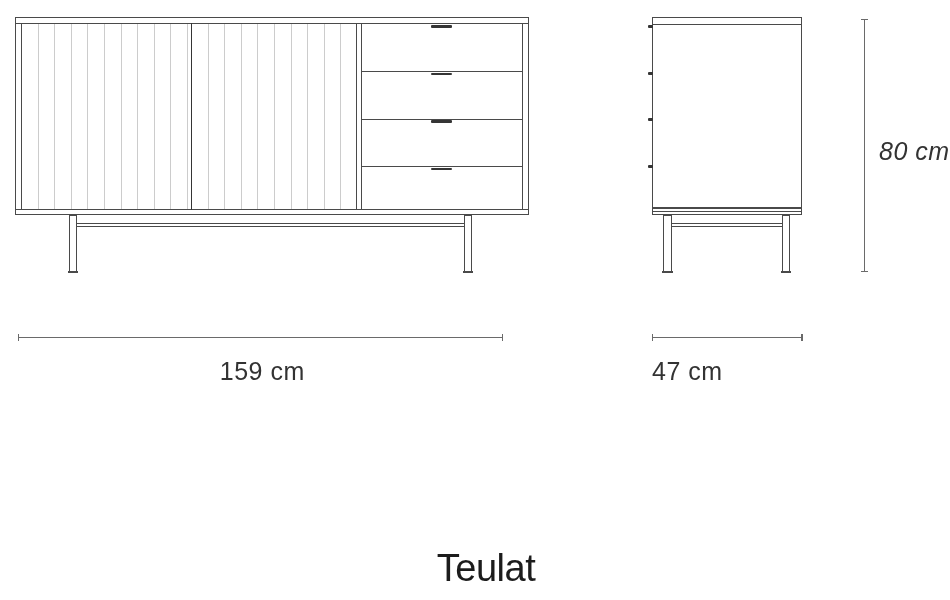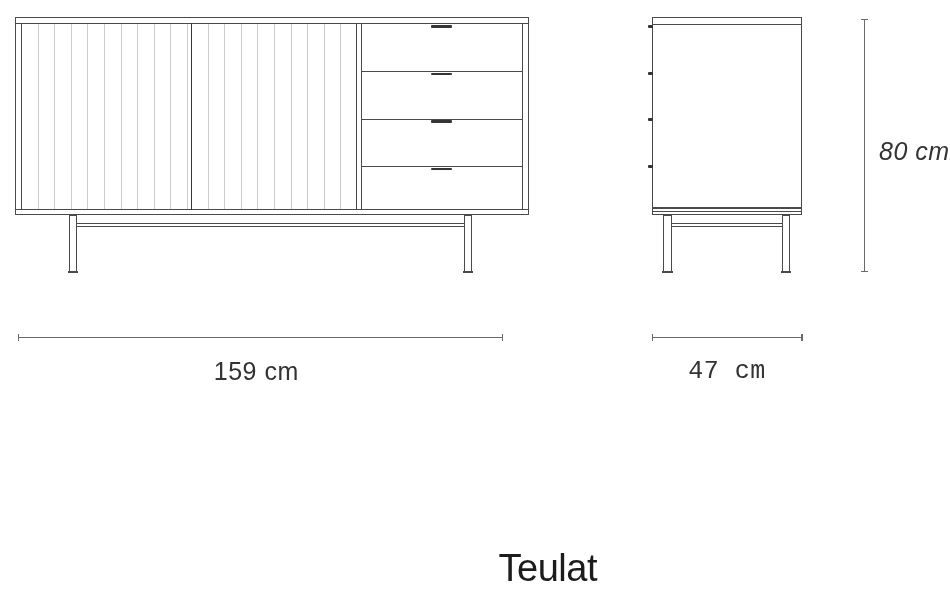--- a/index.html
+++ b/index.html
@@ -54,26 +54,26 @@
   .dimtick-v{width:1.4px;height:7px;background:var(--dimline);top:333.5px;}
   .dim-front{left:18px;width:484.5px;}
   .tick-fl{left:17.5px;} .tick-fr{left:501.8px;}
   .dim-side{left:652px;width:150px;}
   .tick-sl{left:651.5px;} .tick-sr{left:801.2px;}
   .dimline-v{left:864.3px;top:19px;width:1.2px;height:253px;background:var(--dimline);}
   .dimtick-h{left:861px;width:7px;height:1.4px;background:var(--dimline);}
   .tick-top{top:18.6px;} .tick-bot{top:271px;}
 
   .dim-label{color:var(--dimtext);font-size:25px;letter-spacing:0.5px;}
-  .lbl-front{left:14px;width:484.5px;top:357px;text-align:center;}
-  .lbl-side{left:652px;width:150px;top:357px;text-align:center;font-family:Liberation Mono, monospace;}
+  .lbl-front{left:20px;width:484.5px;top:357px;text-align:center;}
+  .lbl-side{left:652px;width:150px;top:357px;}
   .lbl-height{left:879px;top:137px;font-style:italic;}
 
   
-  .logo{left:375px;width:222px;top:547px;text-align:right;color:var(--logo);
+  .logo{left:375px;width:222px;top:547px;text-align:center;color:var(--logo);
         font-size:38px;font-weight:500;letter-spacing:-0.5px;}
 </style>
 </head>
 <body>
 
 <div id="canvas">
 
   <div class="abs fv-body">
     <div class="abs fv-topline"></div>
     <div class="abs fv-bottomline"></div>

